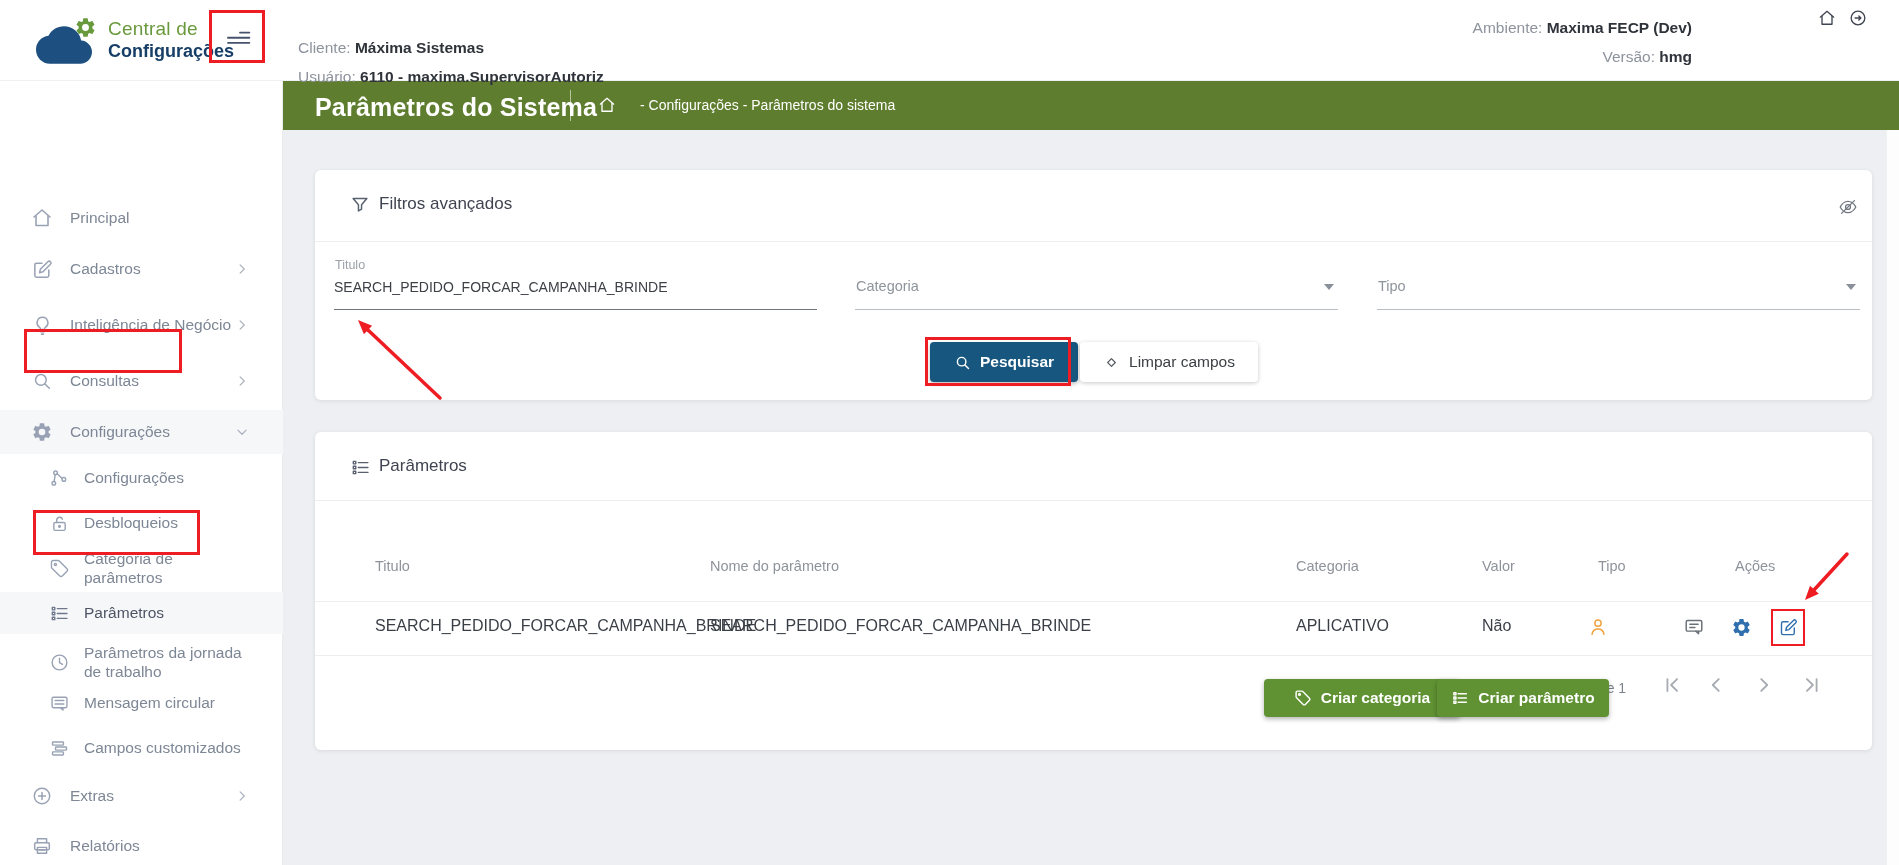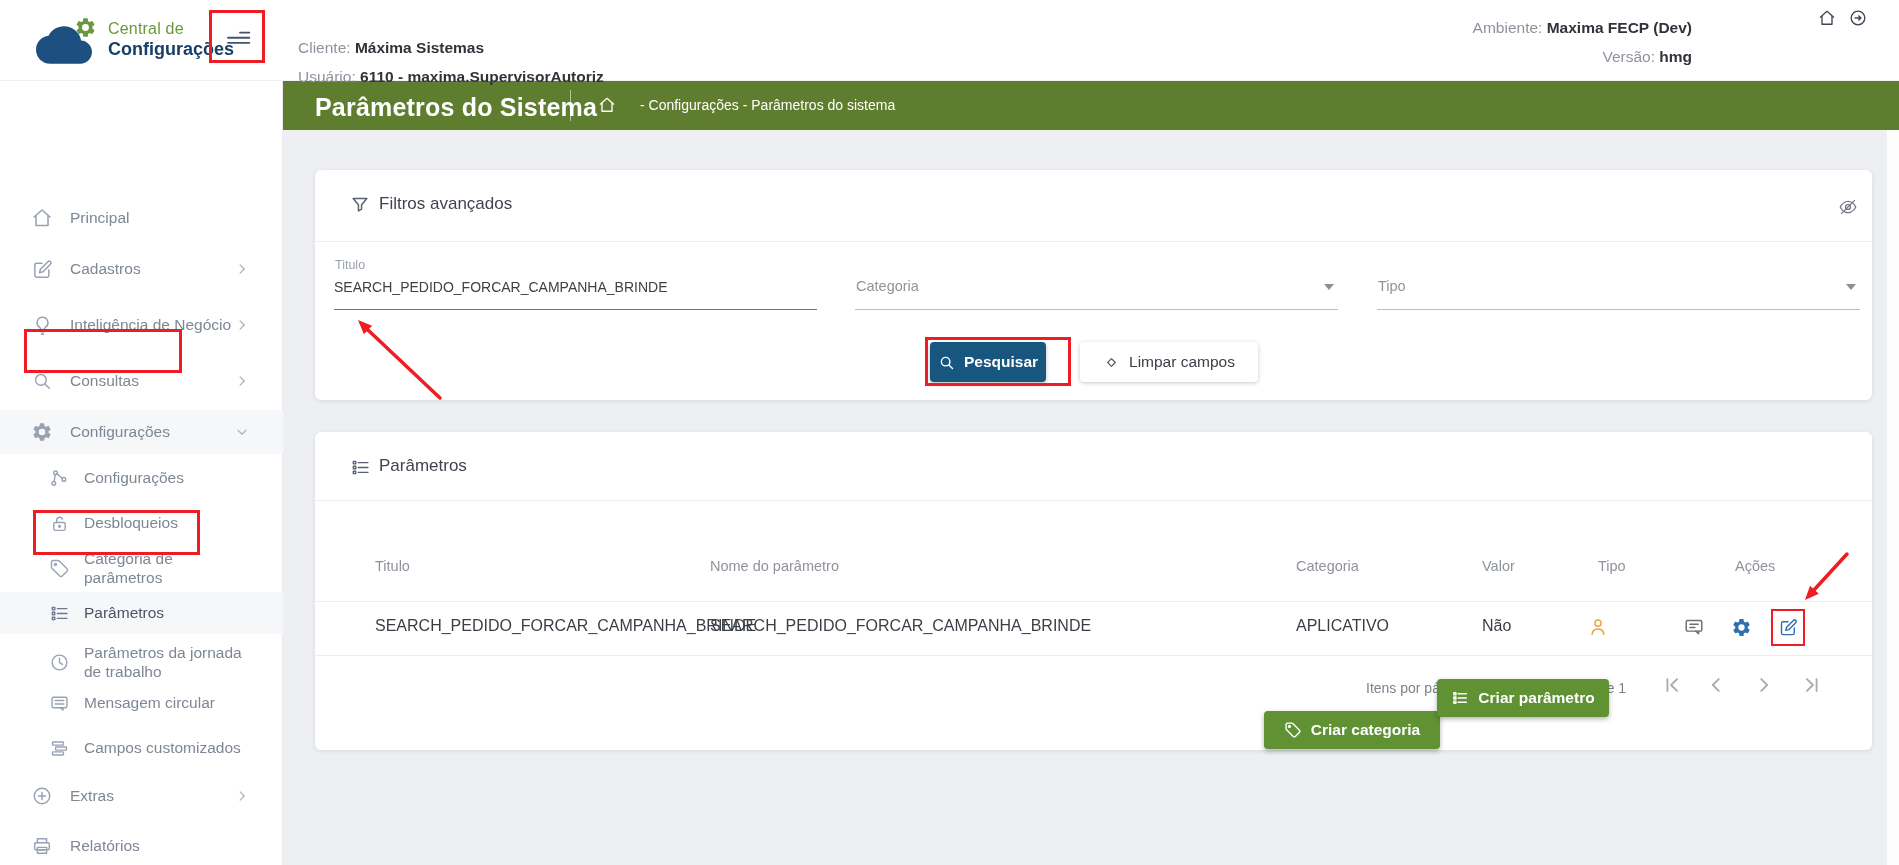--- a/index.html
+++ b/index.html
@@ -15,21 +15,21 @@
   .ic{display:inline-flex;align-items:center;justify-content:center;flex:0 0 auto;}
   .ic svg{display:block;}
   svg.st{fill:none;stroke:currentColor;stroke-width:1.6;stroke-linecap:round;stroke-linejoin:round;}
 
   
   #topbar{position:absolute;left:0;top:0;width:1899px;height:81px;background:#fff;border-bottom:1px solid #eef0f2;z-index:5;}
   .logo{position:absolute;left:36px;top:13px;height:54px;display:flex;align-items:center;gap:8px;}
   .logo-art{position:relative;width:64px;height:52px;}
   .logo-cloud{position:absolute;left:0;top:12px;color:var(--navy);}
   .logo-gear{position:absolute;left:38px;top:2px;color:var(--brand-green);}
-  .logo-text .l1{font-size:16px;color:var(--brand-green);letter-spacing:.2px;}
+  .logo-text .l1{font-size:19px;color:var(--brand-green);letter-spacing:.2px;}
   .logo-text .l2{font-size:18px;font-weight:700;color:#173e66;margin-top:1px;}
   .hamburger{position:absolute;left:222px;top:21px;width:32px;height:32px;color:#47526b;cursor:pointer;}
   .id-block{position:absolute;left:298px;top:13px;font-size:15.5px;line-height:29px;margin-top:20px;}
   .id-block .lbl{color:var(--muted);}
   .id-block .val{color:#2f333a;font-weight:700;}
   .env-block{position:absolute;right:207px;top:13px;font-size:15.5px;line-height:29px;text-align:right;}
   .env-block .lbl{color:var(--muted);}
   .env-block .val{color:#2f333a;font-weight:700;}
   .top-ico{position:absolute;top:7px;width:22px;height:22px;color:#3e4450;cursor:pointer;}
 
@@ -71,38 +71,38 @@
   .field .uline{position:absolute;left:0;right:0;top:53px;height:1px;background:#6f757d;}
   .sel .placeholder{position:absolute;left:1px;top:22px;font-size:14.5px;color:#8e949c;}
   .sel .uline{background:#b9bec5;}
   .caret{position:absolute;width:0;height:0;border-left:5px solid transparent;border-right:5px solid transparent;border-top:6px solid #8a9099;}
   .sel .caret{right:4px;top:28px;}
   #f-titulo{left:19px;} #f-categoria{left:540px;} #f-tipo{left:1062px;}
 
   
   .btn{display:flex;align-items:center;justify-content:center;gap:9px;border-radius:4px;cursor:pointer;
     font-family:"Liberation Sans",sans-serif;font-size:15.5px;}
-  #btn-search{position:absolute;left:615px;top:172px;width:116px;height:40px;background:var(--blue);color:#fff;font-weight:700;
+  #btn-search{position:absolute;left:615px;top:172px;width:148px;height:40px;background:var(--blue);color:#fff;font-weight:700;
     box-shadow:0 2px 4px rgba(0,0,0,.25);}
   #btn-clear{position:absolute;left:765px;top:172px;width:178px;height:40px;background:#fff;color:#3c4147;
     box-shadow:0 1px 4px rgba(0,0,0,.22);}
   #btn-clear .ic{color:#51565e;}
 
   
   .th{position:absolute;top:126px;font-size:14.5px;color:#8e939b;}
   .row-border{position:absolute;left:0;right:0;height:1px;background:var(--divider);}
   .td{position:absolute;top:185px;font-size:16px;color:#3a3f47;white-space:nowrap;}
   .cell-ico{position:absolute;width:24px;height:24px;top:183px;cursor:pointer;}
   .pag{position:absolute;font-size:14px;color:#7c838c;}
   .pag-ico{position:absolute;width:26px;height:26px;top:240px;color:#a7acb3;cursor:pointer;}
 
   
   .fab{position:absolute;top:679px;height:38px;background:var(--btn-green);color:#fff;font-weight:700;
     box-shadow:0 2px 5px rgba(0,0,0,.3);}
-  #fab-cat{left:1264px;width:176px;margin-top:32px;}
+  #fab-cat{left:1264px;width:196px;}
   #fab-par{left:1437px;width:172px;}
 
   #content{position:absolute;left:283px;top:130px;right:0;bottom:0;}
   #scrolltrack{position:absolute;right:0;top:130px;width:13px;bottom:0;background:#fdfdfd;border-left:1px solid #f0f1f3;}
 
   
   .red-box{position:absolute;border:3px solid var(--red);z-index:40;pointer-events:none;}
   .red-arrow{position:absolute;z-index:40;pointer-events:none;}
 </style>
 </head>

